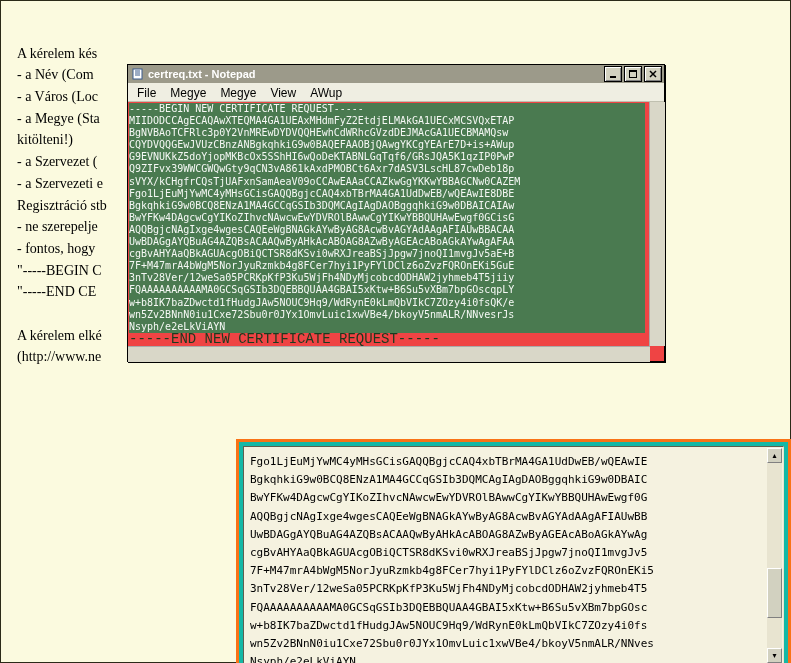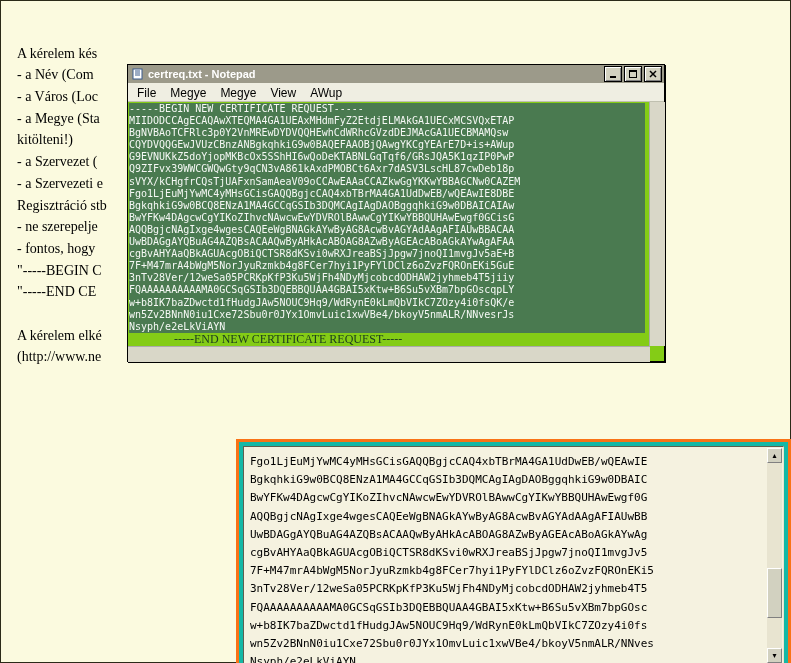--- a/index.html
+++ b/index.html
@@ -99,47 +99,46 @@
     font-size: 10px;
     line-height: 12.1px;
     color: #f5f8f4;
     background: #4a7a50;
     white-space: pre;
     width: 516px;
     box-sizing: border-box;
     display: block;
   }
   .np-end-unsel {
-    font-family: Liberation Serif, serif;
-    font-size: 12px;
+    font-family: Liberation Mono, monospace;
+    font-size: 14px;
     line-height: 12.1px;
     color: #1a3a1e;
     white-space: pre;
-    padding-left: 45px;
   }
   .np-scroll-v {
     position: absolute;
     top: 0; right: -1px;
     width: 15px;
     bottom: 15px;
     background: #d9d7c8;
     border-left: 1px solid #aaa;
   }
   .np-scroll-h {
     position: absolute;
     left: 0; right: 14px;
     height: 15px;
     bottom: -1px;
     background: #d9d7c8;
     border-top: 1px solid #aaa;
   }
   .np-body-outer {
     position: relative;
     padding: 1px 16px 16px 1px;
-    background: #84cc16;
+    background: #ef4444;
   }
 
   
   .lower-box-wrap {
     position: absolute;
     left: 235px;
     top: 438px;
     width: 555px;
     height: 248px;
     border: 3px solid #f97316;

